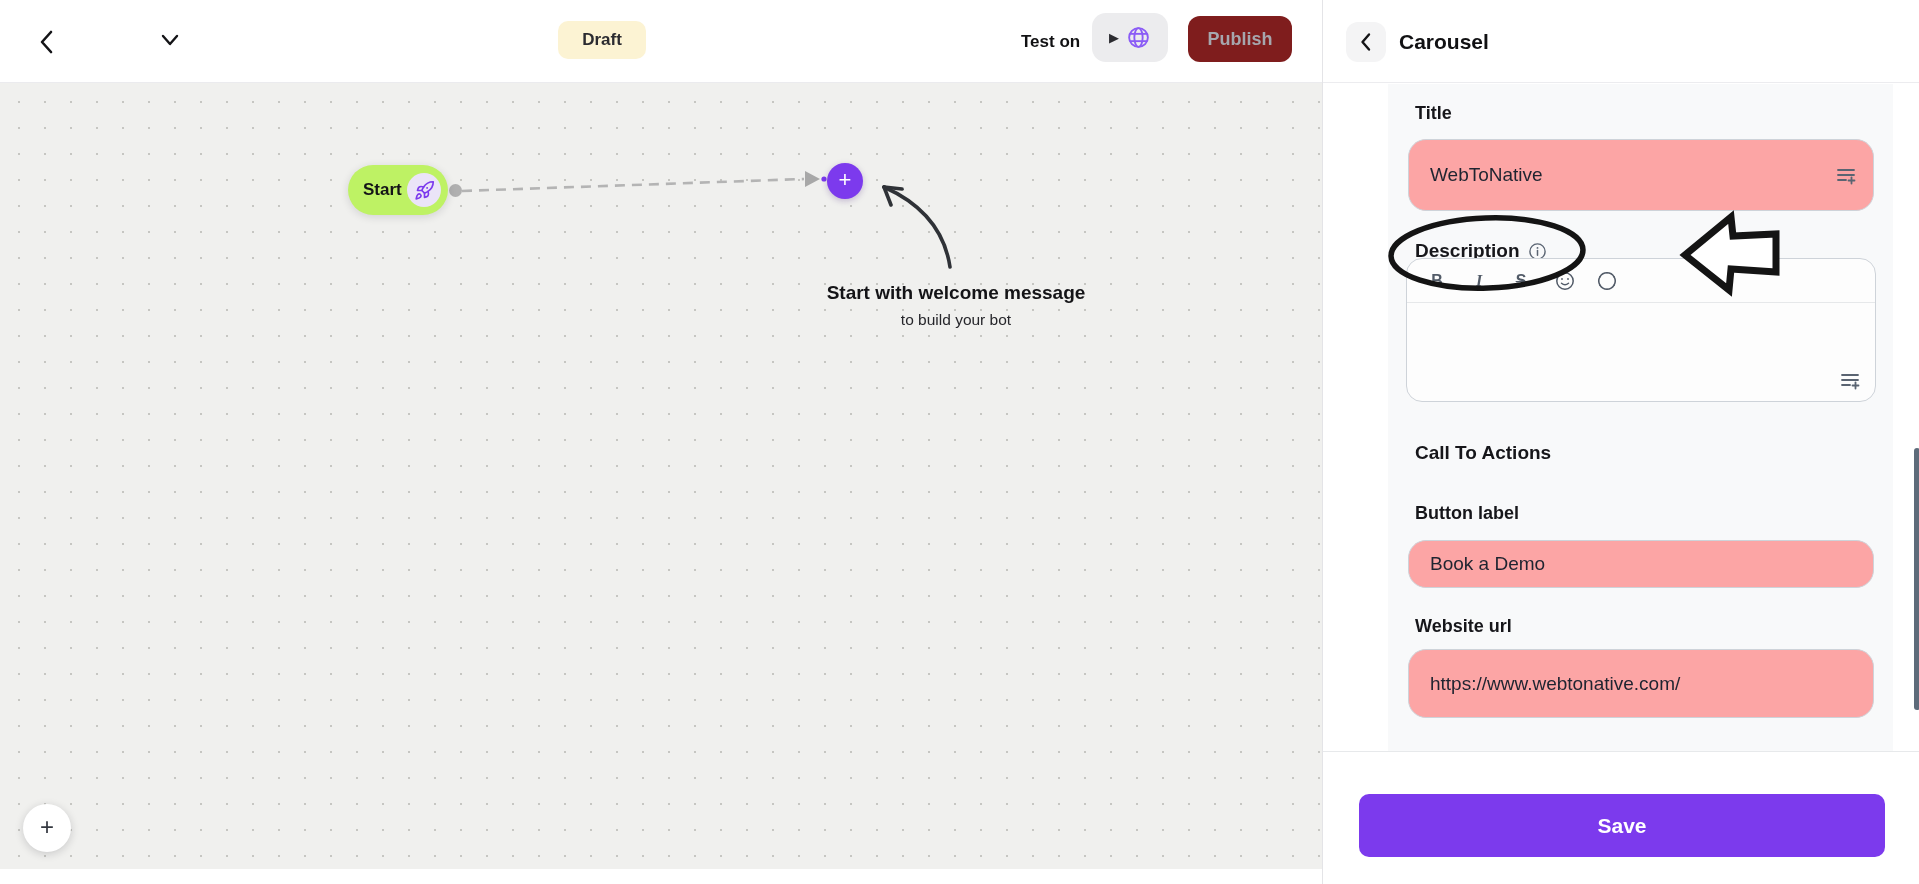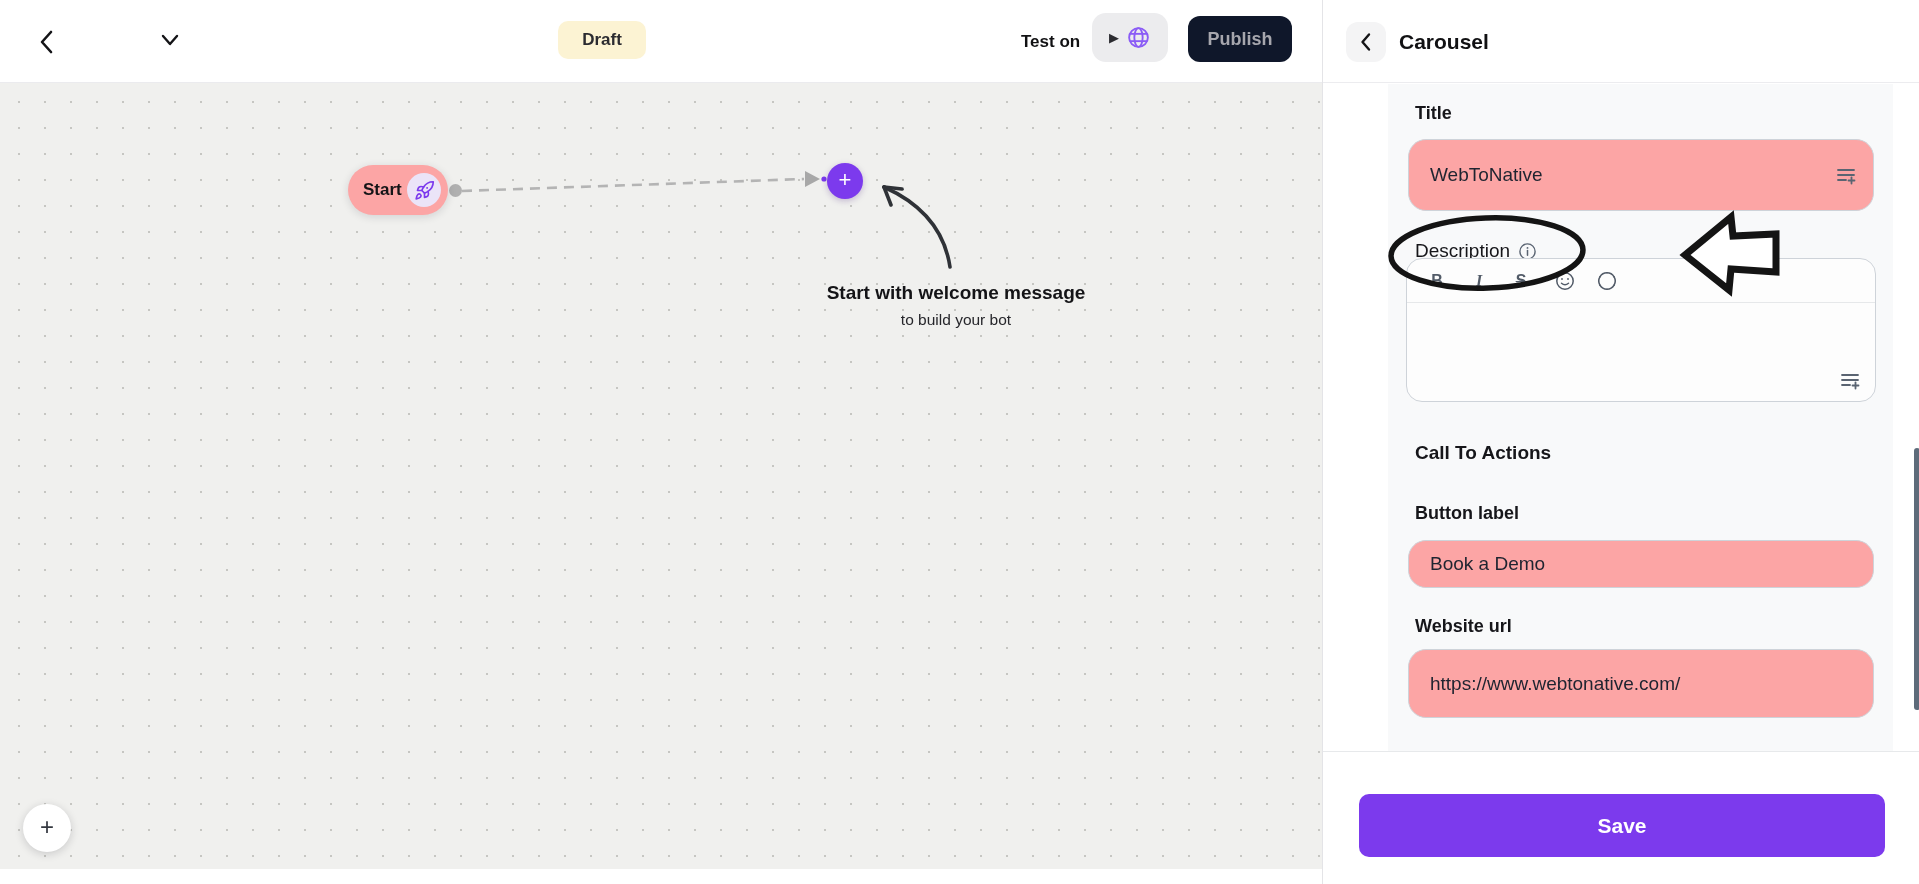--- a/index.html
+++ b/index.html
@@ -20,33 +20,33 @@
   .draft-badge { position:absolute; left:558px; top:21px; width:88px; height:38px;
     background:#fcf3d3; border-radius:10px; display:flex; align-items:center; justify-content:center;
     font-size:17px; font-weight:600; color:#2b2b30; }
   .teston-label { position:absolute; left:1021px; top:0; height:83px; display:flex; align-items:center;
     font-size:17px; font-weight:bold; color:#111113; }
   .teston-btn { position:absolute; left:1092px; top:13px; width:76px; height:49px;
     background:#ececee; border-radius:14px; display:flex; align-items:center; justify-content:center;
     gap:7px; cursor:pointer; }
   .play-glyph { font-size:13px; color:#2b2b30; line-height:1; }
   .publish-btn { position:absolute; left:1188px; top:16px; width:104px; height:46px;
-    background:#0f172a; border-radius:12px; display:flex; align-items:center; justify-content:center;
+    background:#7f1d1d; border-radius:12px; display:flex; align-items:center; justify-content:center;
     font-size:18px; font-weight:bold; color:#a6a6ad; }
   
   .canvas {
     position:absolute; left:0; top:83px; width:1322px; height:786px;
     background:#f0f0ee;
     background-image:radial-gradient(circle, #c6c6c2 1.3px, rgba(0,0,0,0) 1.4px);
     background-size:26px 26px; background-position:6px 6px;
   }
   .canvas-bottom-strip { position:absolute; left:0; top:869px; width:1322px; height:15px; background:#fff; }
   .canvas-svg { position:absolute; left:0; top:83px; width:1322px; height:786px; pointer-events:none; }
   .start-node {
-    position:absolute; left:348px; top:165px; width:100px; height:50px; background:#fca5a5;
+    position:absolute; left:348px; top:165px; width:100px; height:50px; background:#bef264;
     border-radius:25px; box-shadow:0 2px 8px rgba(30,30,40,.14); display:flex; align-items:center;
     z-index:2; cursor:pointer;
   }
   .start-node .lbl { margin-left:15px; font-size:17px; font-weight:bold; color:#141417; }
   .start-node .badge {
     position:absolute; right:7px; top:8px; width:34px; height:34px; border-radius:50%;
     background:#ebe4f8; display:flex; align-items:center; justify-content:center;
   }
   .conn-dot { position:absolute; left:449px; top:184px; width:13px; height:13px; border-radius:50%;
     background:#b0b0b0; z-index:1; }
@@ -75,21 +75,21 @@
     font-size:21px; font-weight:bold; color:#111113; }
   .panel-body-bg { position:absolute; left:65px; top:84px; width:505px; height:667px; background:#f8f9fa; }
   .fld-label { position:absolute; font-size:18px; font-weight:bold; color:#16161a; }
   .tb-input {
     position:absolute; left:85px; width:466px; background:#fca5a5; border:1px solid #ced3d9;
     border-radius:18px; display:flex; align-items:center; font-size:19px; color:#1f2430;
     padding-left:21px;
   }
   .tb-input .var-ic { position:absolute; right:16px; top:50%; transform:translateY(-50%); }
   .desc-row { position:absolute; left:92px; top:240px; display:flex; align-items:center; gap:9px; }
-  .desc-row .fl { font-size:19px; font-weight:normal; color:#16161a; }
+  .desc-row .fl { font-size:19px; font-weight:bold; color:#16161a; }
   .desc-box { position:absolute; left:83px; top:258px; width:470px; height:144px; background:#fdfdfd;
     border:1px solid #ced3d9; border-radius:16px; }
   .desc-toolbar { height:44px; border-bottom:1px solid #e6e8ea; display:flex; align-items:center;
     padding-left:22px; gap:26px; color:#525b68; }
   .ti { font-size:16px; cursor:pointer; color:#525b68; width:16px; text-align:center; }
   .ti.b { font-weight:bold; }
   .ti.i { font-style:italic; font-family:"Liberation Serif", serif; font-weight:bold; }
   .ti.s { text-decoration:line-through; font-weight:600; }
   .desc-text { padding:13px 58px 0 21px; font-size:17.5px; line-height:23px; color:#1f2430; }
   .desc-var { position:absolute; right:14px; bottom:10px; }

